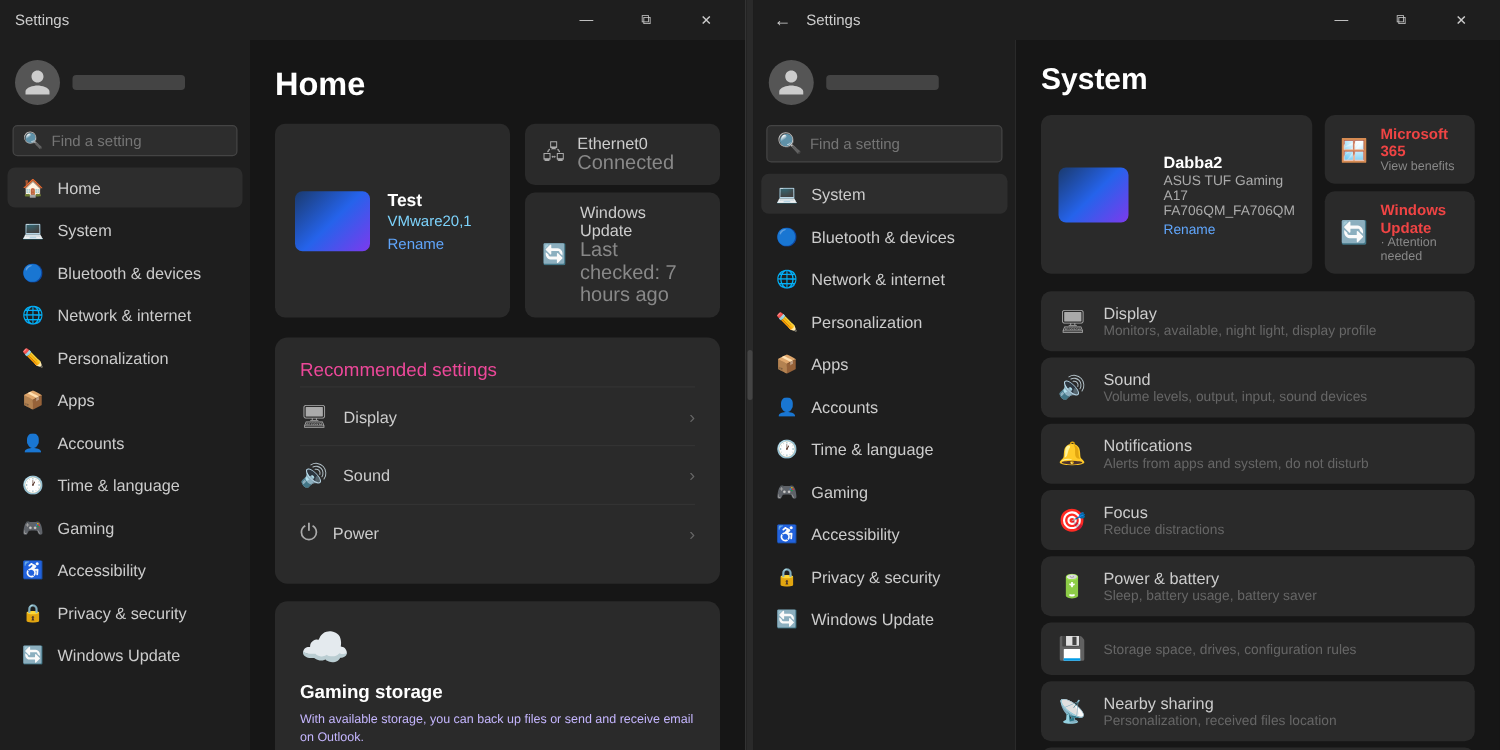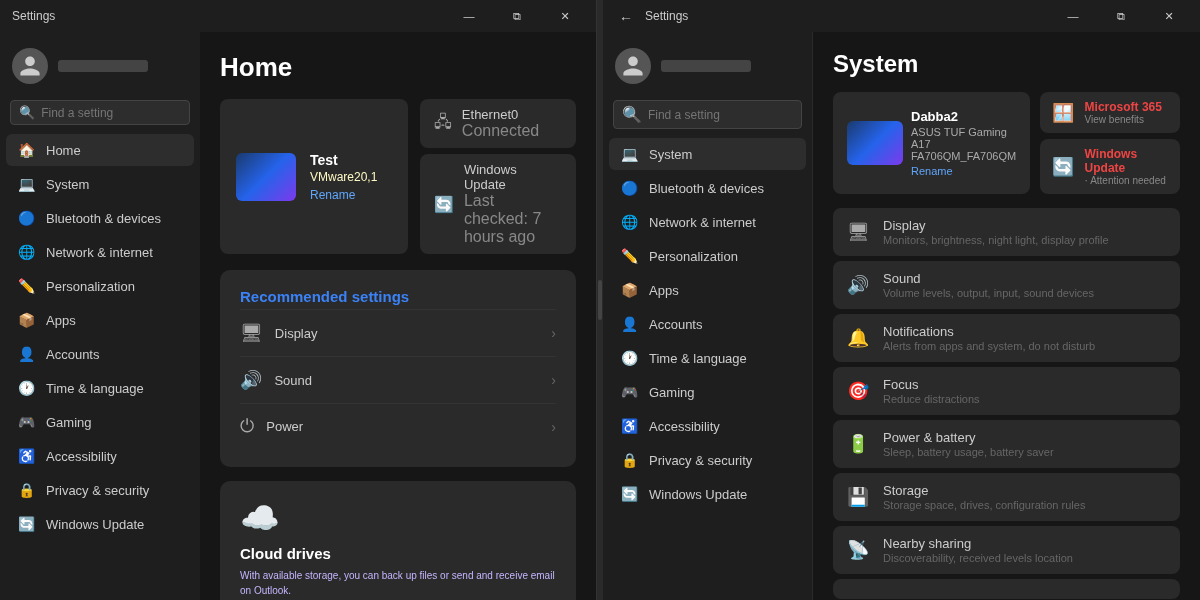--- a/index.html
+++ b/index.html
@@ -168,21 +168,21 @@
       flex: 1;
     }
     .device-thumb {
       width: 60px;
       height: 48px;
       background: linear-gradient(135deg, #1a3a6e 0%, #2563eb 50%, #7c3aed 100%);
       border-radius: 6px;
       flex-shrink: 0;
     }
     .device-info .device-name { color: #fff; font-size: 14px; font-weight: 600; }
-    .device-info .device-sub { color: #fef9c3; font-size: 12px; margin-top: 2px; }
+    .device-info .device-sub { color: #7dd3fc; font-size: 12px; margin-top: 2px; }
     .device-info .device-link { color: #60a5fa; font-size: 12px; margin-top: 4px; cursor: pointer; }
 
     .status-cards {
       display: flex;
       flex-direction: column;
       gap: 6px;
       flex: 1;
     }
     .status-card {
       background: #2a2a2a;
@@ -196,21 +196,21 @@
     .status-text .s-title { color: #ccc; font-size: 13px; }
     .status-text .s-sub { color: #888; font-size: 16px; }
 
     
     .section-card {
       background: #2a2a2a;
       border-radius: 10px;
       padding: 18px 20px;
       margin-bottom: 14px;
     }
-    .section-title { color: #3b82f6; font-size: 15px; font-weight: 700; margin-bottom: 4px; }
+    .section-title { color: #ec4899; font-size: 15px; font-weight: 400; margin-bottom: 4px; }
     .section-sub { color: #888; font-size: 12px; margin-bottom: 14px; }
 
     .setting-row {
       display: flex;
       align-items: center;
       justify-content: space-between;
       padding: 12px 0;
       border-top: 1px solid #333;
       cursor: pointer;
     }
@@ -312,21 +312,21 @@
       gap: 10px;
       margin-bottom: 14px;
     }
 
     .system-device-card {
       background: #2a2a2a;
       border-radius: 8px;
       padding: 16px 14px;
       display: flex;
       align-items: center;
-      gap: 8px;
+      gap: 28px;
       flex: 1.2;
     }
     .sys-thumb {
       width: 56px;
       height: 44px;
       background: linear-gradient(135deg, #1a3a6e 0%, #2563eb 50%, #7c3aed 100%);
       border-radius: 6px;
       flex-shrink: 0;
     }
     .sys-info .sys-name { color: #fff; font-size: 13px; font-weight: 600; }
@@ -517,21 +517,21 @@
           <div class="setting-left">
             <span class="setting-icon">⏻</span>
             <span class="setting-label">Power</span>
           </div>
           <span class="chevron">›</span>
         </div>
       </div>
 
       <div class="section-card">
         <div class="cloud-icon">☁️</div>
-        <div class="cloud-title">Cloud drives</div>
+        <div class="cloud-title">Gaming storage</div>
         <div class="cloud-desc">With available storage, you can back up files or send and receive email on Outlook.</div>
 
       </div>
     </div>
   </div>
 </div>
 
 <div class="divider-line">
   <div class="divider-handle"></div>
 </div>
@@ -641,21 +641,21 @@
             </div>
           </div>
         </div>
       </div>
 
       <div class="system-settings-list">
         <div class="sys-setting-item">
           <span class="sys-setting-icon">🖥</span>
           <div class="sys-setting-text">
             <div class="ss-title">Display</div>
-            <div class="ss-sub">Monitors, brightness, night light, display profile</div>
+            <div class="ss-sub">Monitors, available, night light, display profile</div>
           </div>
         </div>
         <div class="sys-setting-item">
           <span class="sys-setting-icon">🔊</span>
           <div class="sys-setting-text">
             <div class="ss-title">Sound</div>
             <div class="ss-sub">Volume levels, output, input, sound devices</div>
           </div>
         </div>
         <div class="sys-setting-item">
@@ -675,29 +675,28 @@
         <div class="sys-setting-item">
           <span class="sys-setting-icon">🔋</span>
           <div class="sys-setting-text">
             <div class="ss-title">Power &amp; battery</div>
             <div class="ss-sub">Sleep, battery usage, battery saver</div>
           </div>
         </div>
         <div class="sys-setting-item">
           <span class="sys-setting-icon">💾</span>
           <div class="sys-setting-text">
-            <div class="ss-title">Storage</div>
             <div class="ss-sub">Storage space, drives, configuration rules</div>
           </div>
         </div>
         <div class="sys-setting-item">
           <span class="sys-setting-icon">📡</span>
           <div class="sys-setting-text">
             <div class="ss-title">Nearby sharing</div>
-            <div class="ss-sub">Discoverability, received levels location</div>
+            <div class="ss-sub">Personalization, received files location</div>
           </div>
         </div>
         <div class="sys-setting-item">
           
           
         </div>
 
       </div>
     </div>
   </div>

